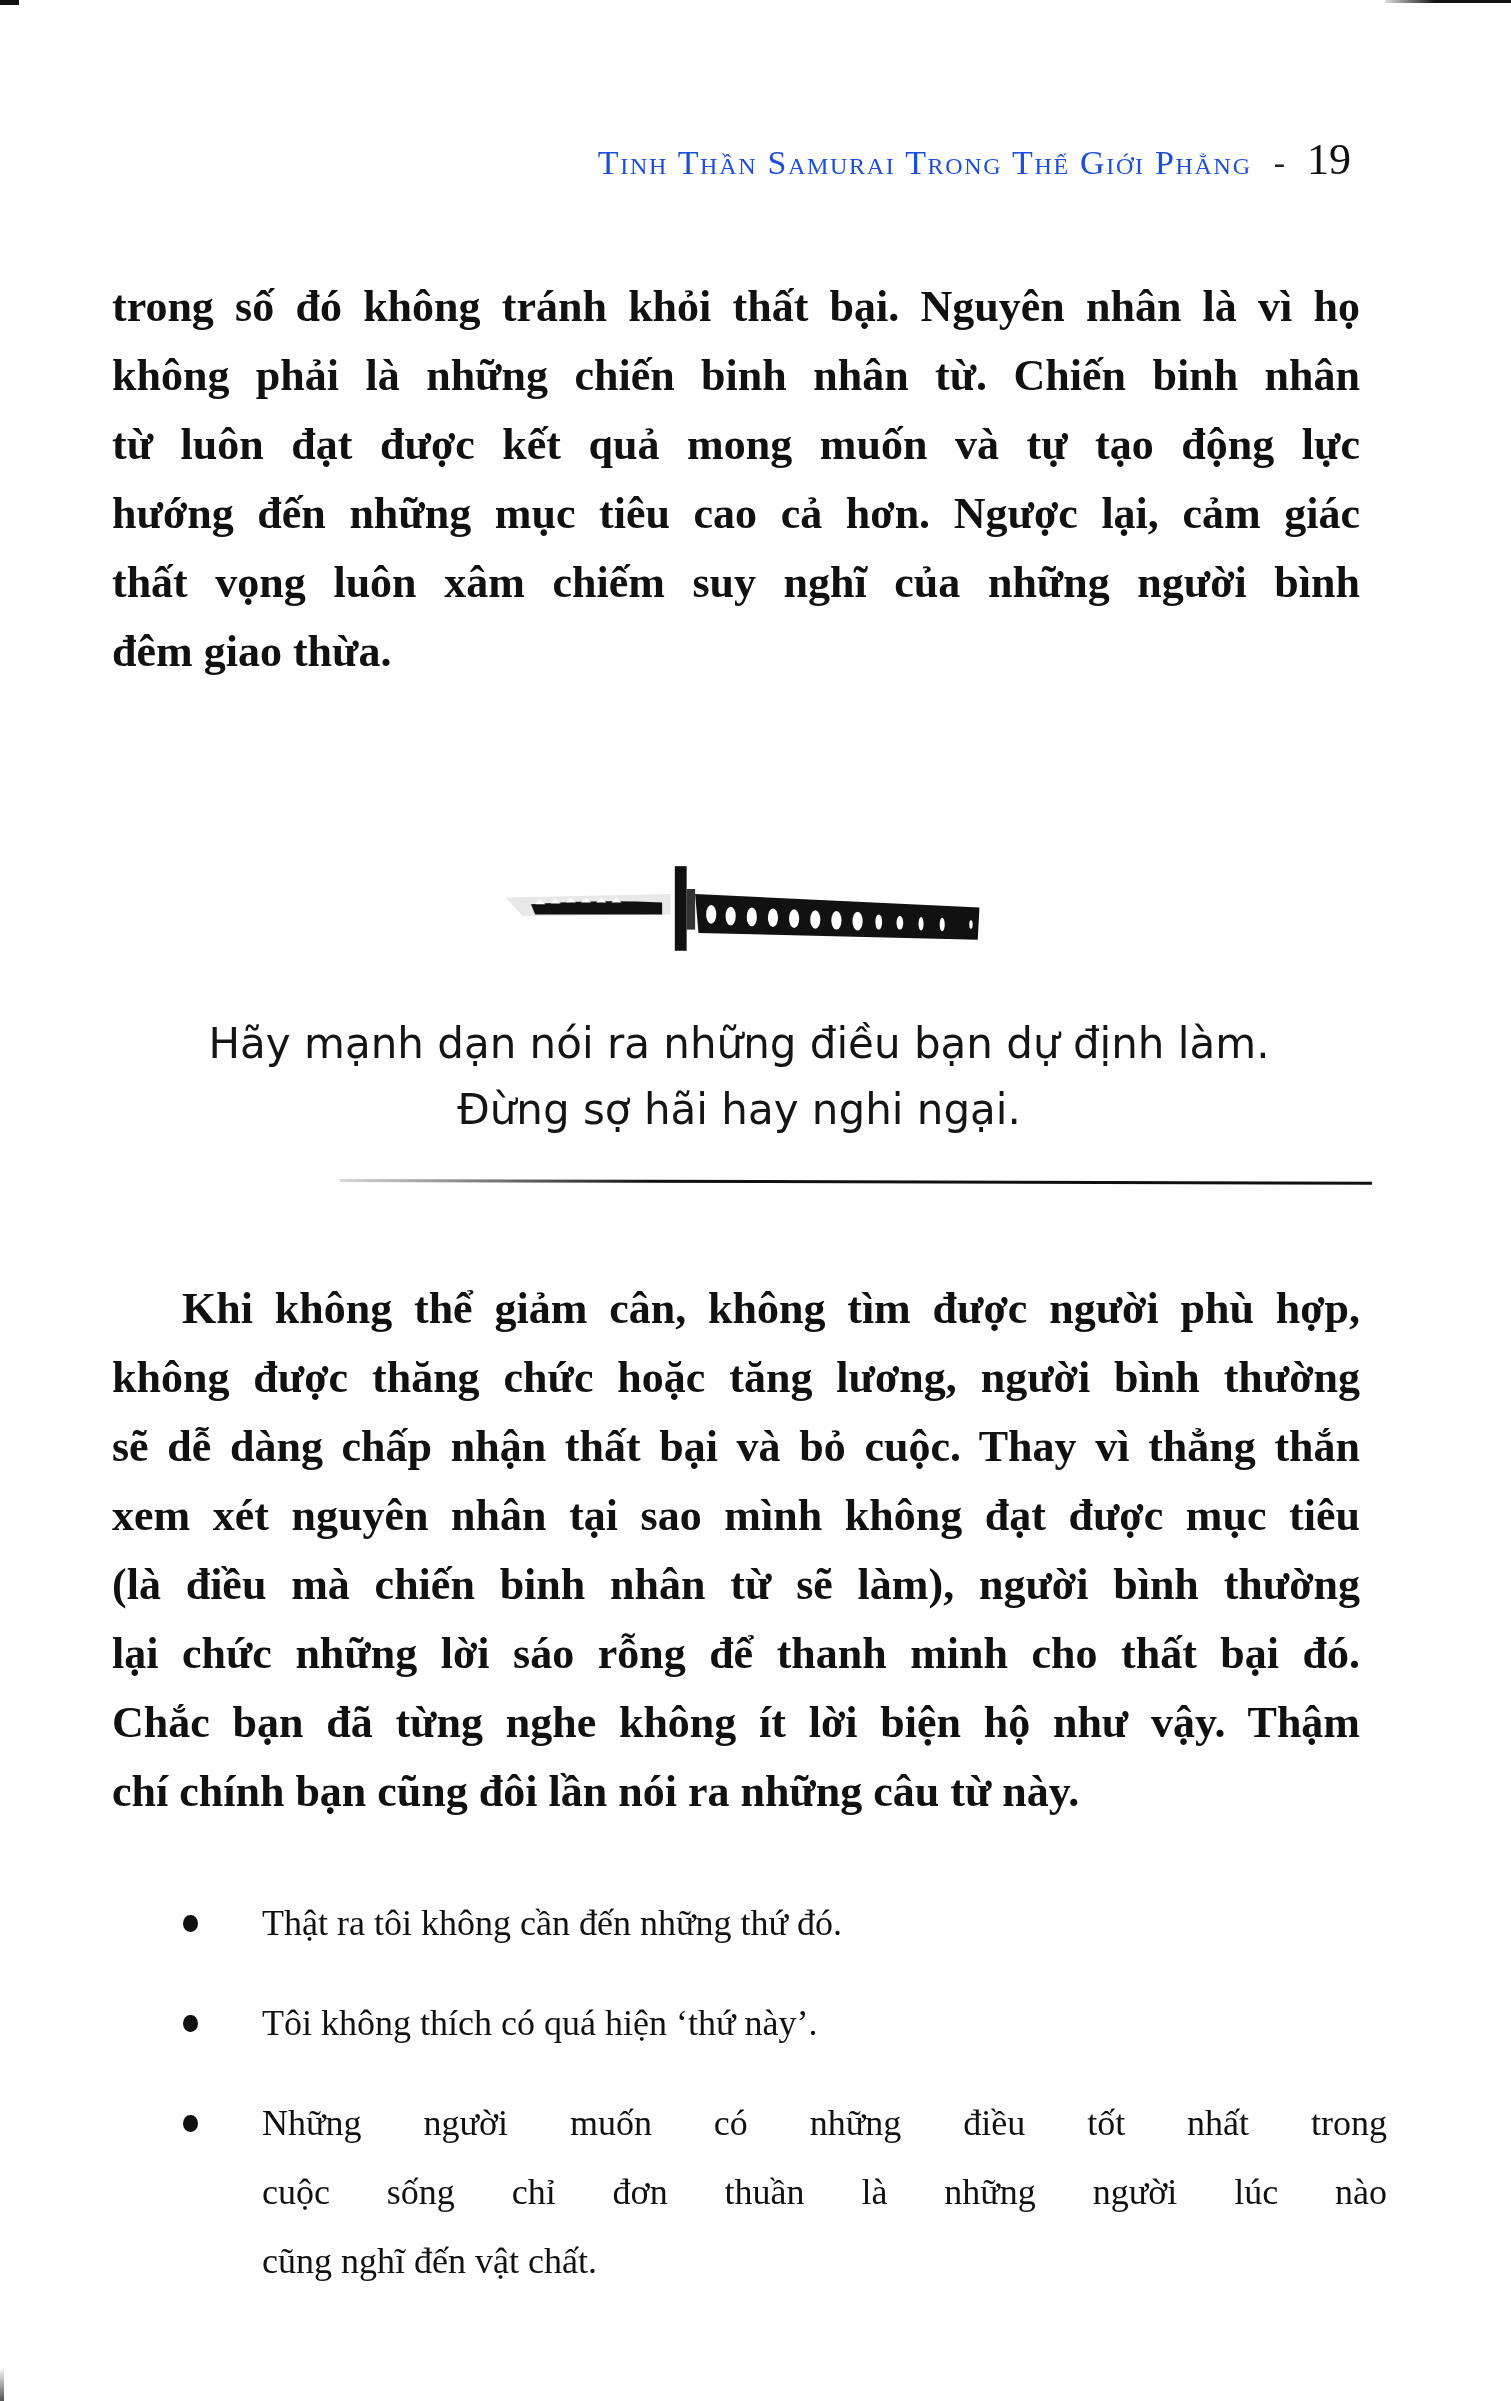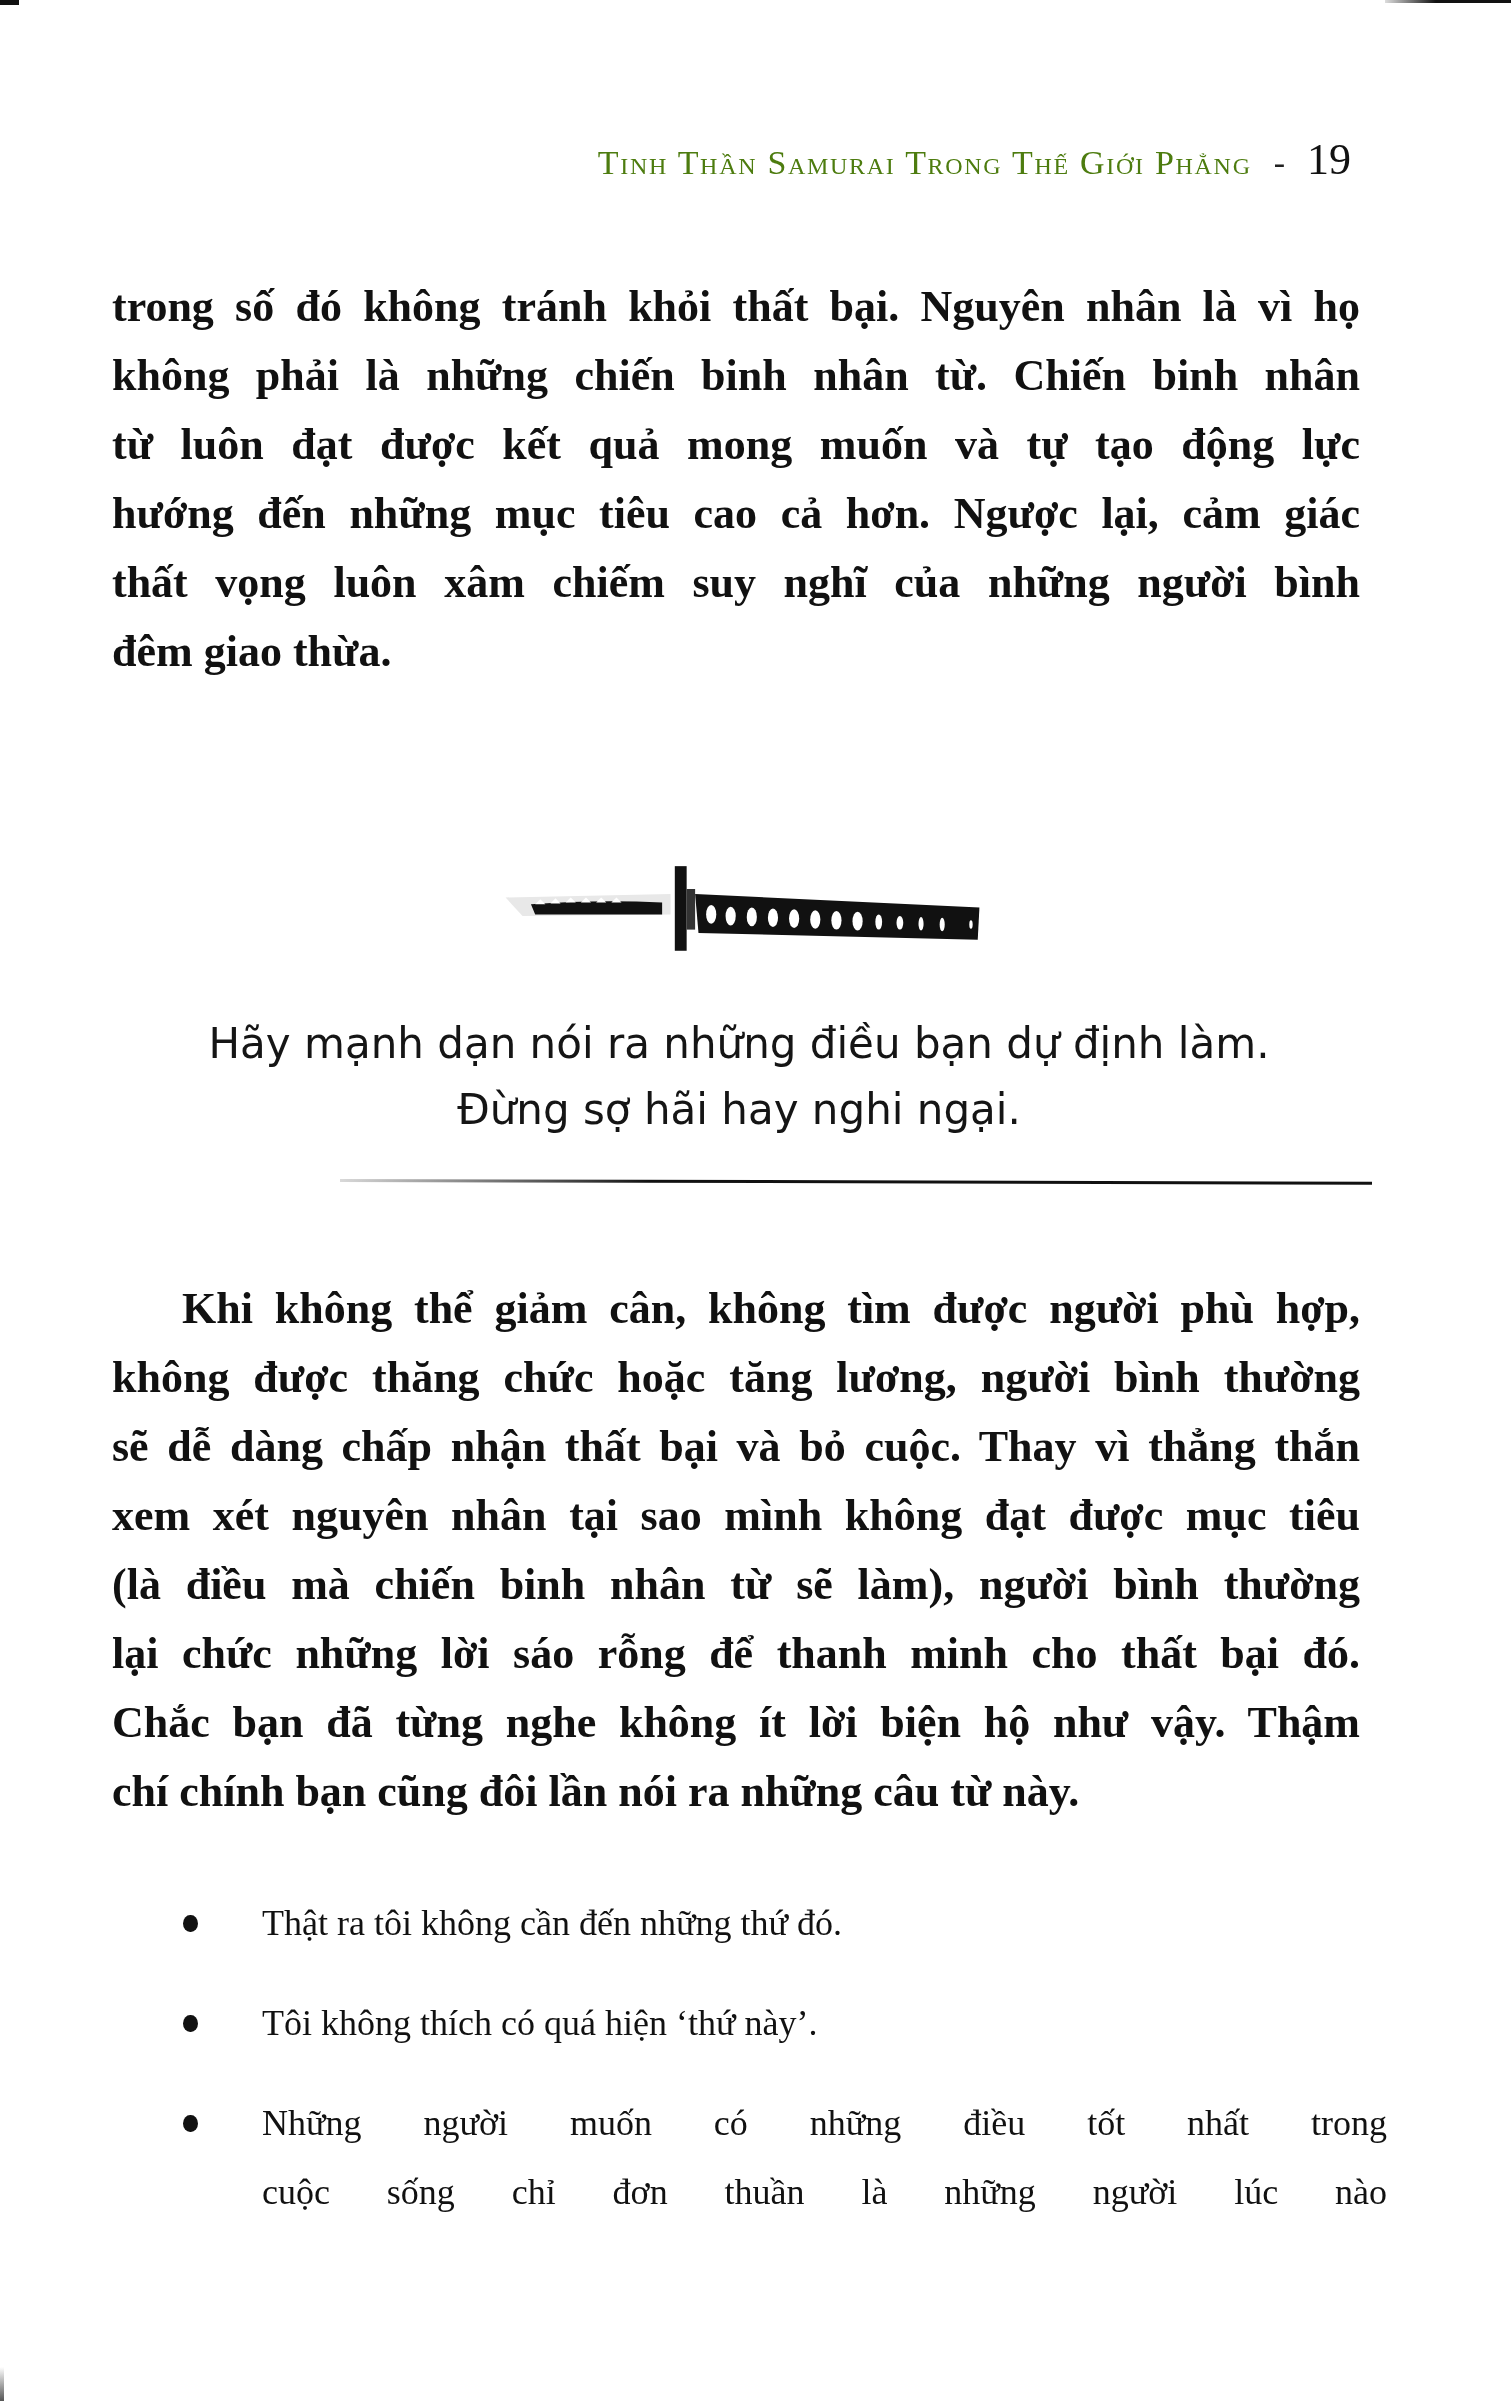--- a/index.html
+++ b/index.html
@@ -27,21 +27,21 @@
     position: absolute;
     top: 134px; right: 161px;
     display: flex; align-items: baseline; gap: 22px;
     white-space: nowrap;
   }
   .running-title {
     font-family: "Liberation Serif", serif;
     font-variant: small-caps;
     font-size: 34px;
     letter-spacing: 1.7px;
-    color: #4d7c0f;
+    color: #1d4ed8;
   }
   .page-number {
     font-family: "Liberation Serif", serif;
     font-size: 44px;
     color: #111;
   }
   .header-dash {
     font-size: 34px; color: #222;
   }
   .body-para {
@@ -175,15 +175,16 @@
     <span class="line last">Thật ra tôi không cần đến những thứ đó.</span>
   </li>
   <li class="bullet-item">
     <span class="bullet-dot"></span>
     <span class="line last">Tôi không thích có quá hiện ‘thứ này’.</span>
   </li>
   <li class="bullet-item">
     <span class="bullet-dot"></span>
     <span class="line">Những người muốn có những điều tốt nhất trong</span>
     <span class="line">cuộc sống chỉ đơn thuần là những người lúc nào</span>
+    <span class="line last">cũng nghĩ đến vật chất.</span>
   </li>
 </ul>
 
 
 </body></html>

